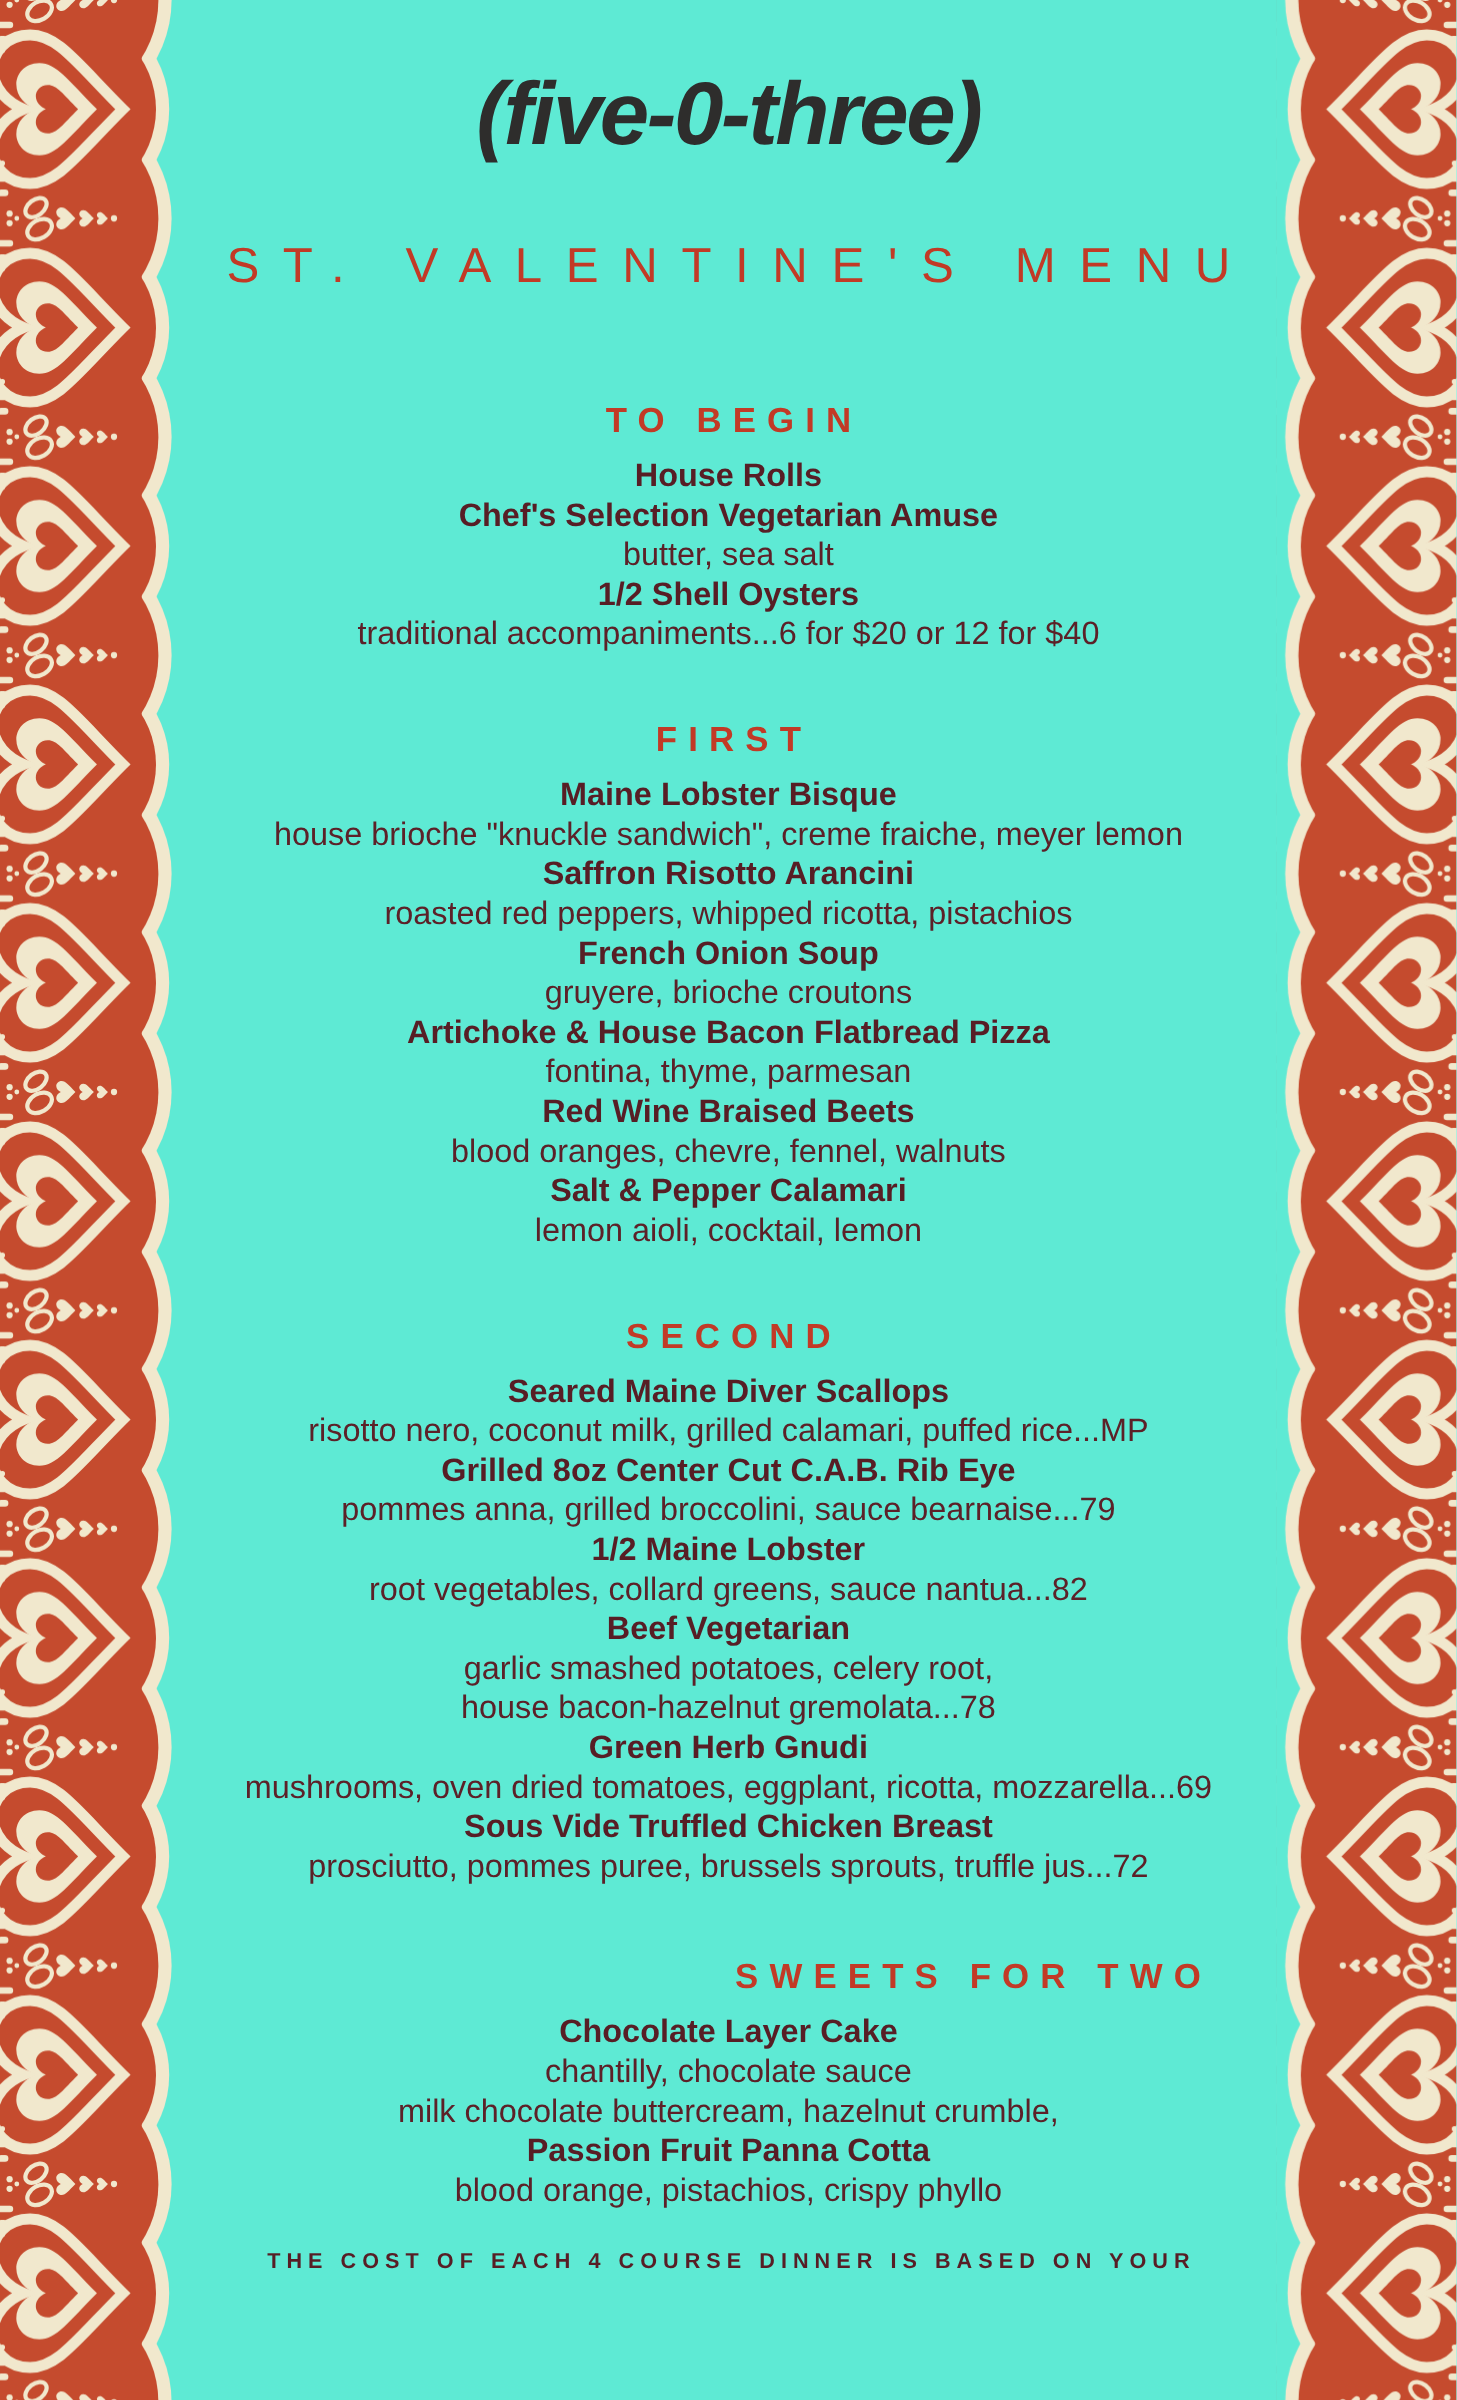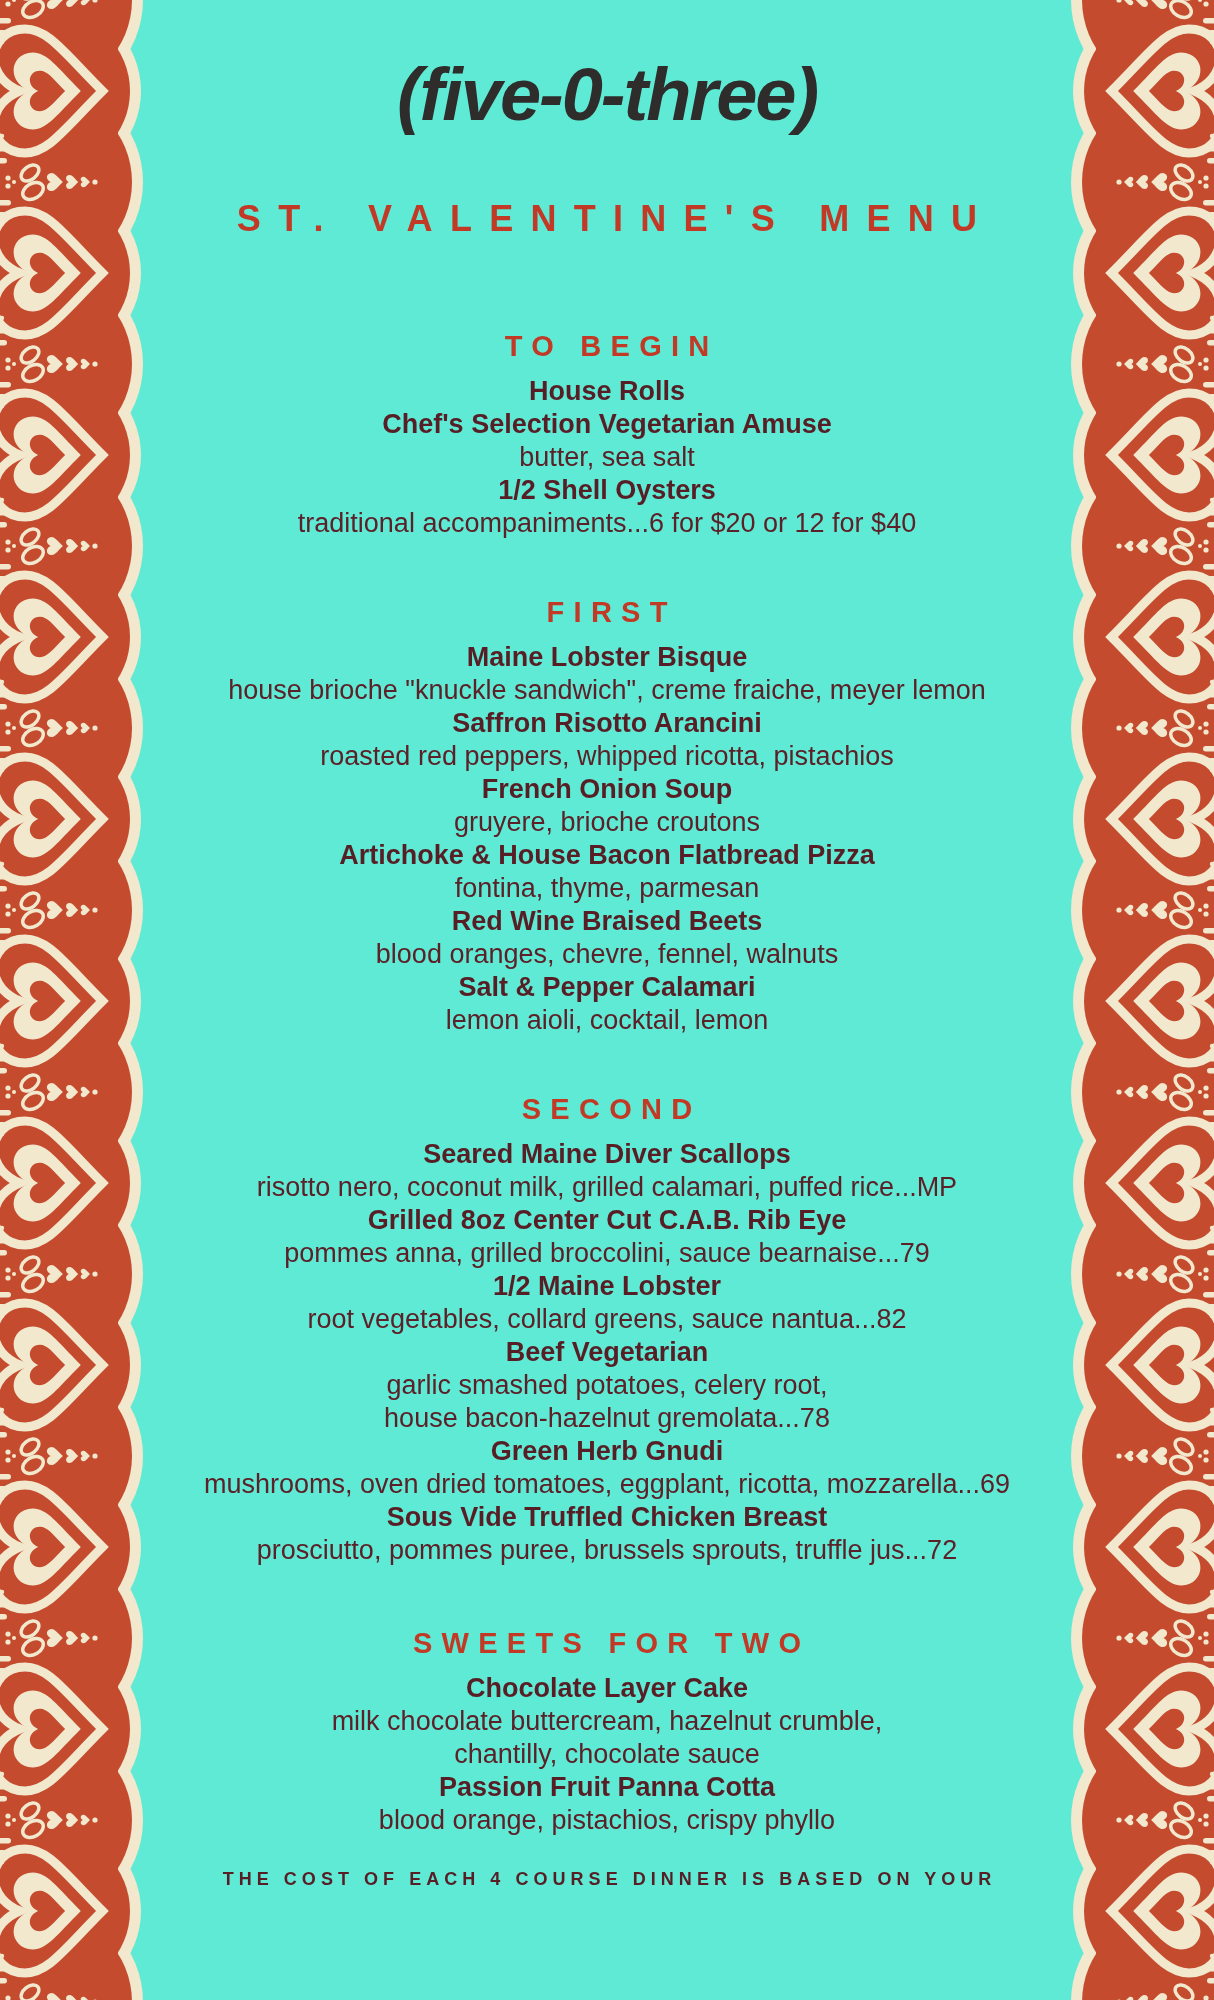--- a/index.html
+++ b/index.html
@@ -34,39 +34,39 @@
     margin-top:58px;
     font-size:74px;
     line-height:1.0;
     font-weight:bold;
     font-style:italic;
     letter-spacing:-2px;
     color:#2e2d2c;
   }
   .subtitle{
     margin-top:66px;
-    font-size:36px;
-    font-weight:bold;
+    font-size:41px;
+    font-weight:normal;
     letter-spacing:0.48em;
     text-indent:0.48em;
     color:#c23a26;
   }
   .section{display:block;}
   .section-heading{
     font-size:29px;
     font-weight:bold;
     letter-spacing:0.32em;
     text-indent:0.32em;
     color:#c23a26;
     margin-bottom:12px;
   }
   .section.s0 .section-heading{margin-top:90px;}
   .section.s1 .section-heading,
   .section.s2 .section-heading{margin-top:56px;}
-  .section.s3 .section-heading{margin-top:60px;}
+  .section.s3 .section-heading{margin-top:60px;text-align:right;}
   .item-name{
     font-size:27px;
     font-weight:bold;
     color:#571e25;
     line-height:33px;
   }
   .item-desc{
     font-size:27px;
     font-weight:normal;
     color:#5c2128;
@@ -194,22 +194,22 @@
           <div class="item-desc">garlic smashed potatoes, celery root,</div>
           <div class="item-desc">house bacon-hazelnut gremolata...78</div>
           <div class="item-name">Green Herb Gnudi</div>
           <div class="item-desc">mushrooms, oven dried tomatoes, eggplant, ricotta, mozzarella...69</div>
           <div class="item-name">Sous Vide Truffled Chicken Breast</div>
           <div class="item-desc">prosciutto, pommes puree, brussels sprouts, truffle jus...72</div>
         </div>
         <div class="section s3">
           <div class="section-heading">SWEETS FOR TWO</div>
           <div class="item-name">Chocolate Layer Cake</div>
+          <div class="item-desc">chantilly, chocolate sauce</div>
           <div class="item-desc">milk chocolate buttercream, hazelnut crumble,</div>
-          <div class="item-desc">chantilly, chocolate sauce</div>
           <div class="item-name">Passion Fruit Panna Cotta</div>
           <div class="item-desc">blood orange, pistachios, crispy phyllo</div>
         </div>
       </div>
 
     <div class="footer">
       <div class="footer-line">THE COST OF EACH 4 COURSE DINNER IS BASED ON YOUR</div>
     </div>
   </div>
 

